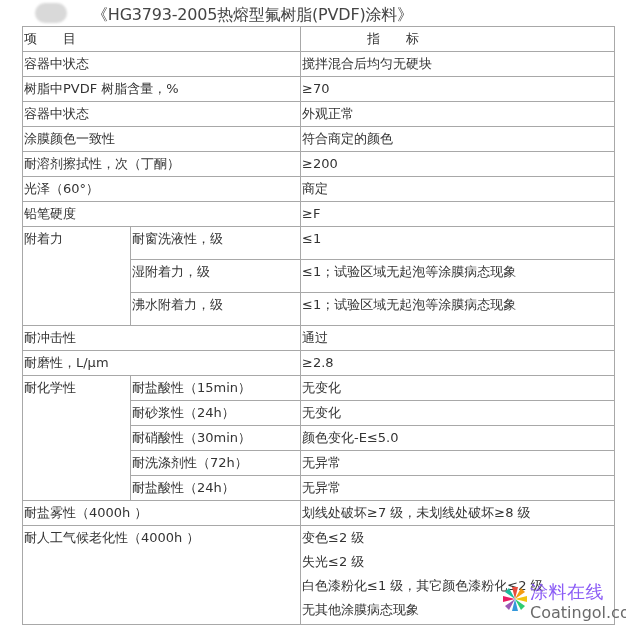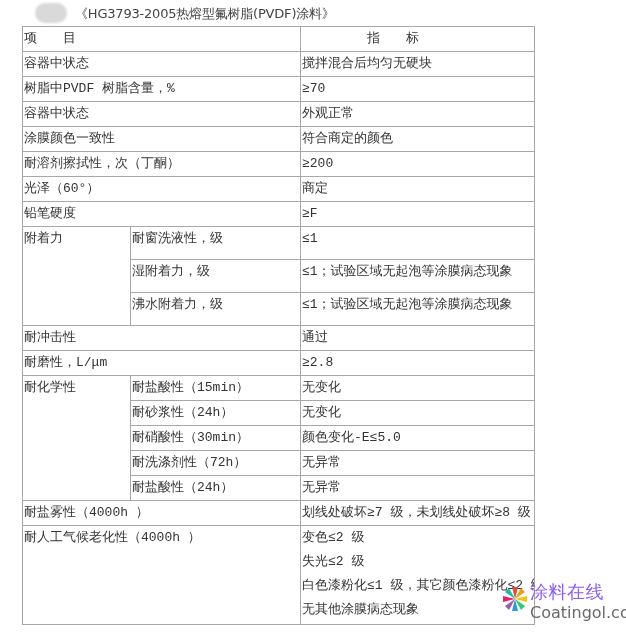--- a/index.html
+++ b/index.html
@@ -1,22 +1,22 @@
 <!DOCTYPE html>
 <html><head>
 <meta charset="utf-8">
 <style>
   html, body { margin: 0; padding: 0; background: #ffffff; }
   body { width: 626px; height: 632px; position: relative; overflow: hidden;
          font-family: "DejaVu Sans", "Liberation Sans", sans-serif; color: #333333; }
   .blur-blob { position: absolute; left: 35px; top: 3px; width: 32px; height: 20px;
                background: #d9d9d9; border-radius: 10px; filter: blur(1px); }
-  .title { position: absolute; left: 75px; top: 5px; font-size: 13px; color: #444; letter-spacing: -0.2px; }
-  table { position: absolute; left: 22px; top: 26px; width: 513px; border-collapse: collapse;
-          border: 1.3px solid #8a8a8a; table-layout: fixed; font-family: Liberation Mono, monospace; }
+  .title { position: absolute; left: 92px; top: 5px; font-size: 16px; color: #444; letter-spacing: -0.2px; }
+  table { position: absolute; left: 22px; top: 26px; width: 593px; border-collapse: collapse;
+          border: 1.3px solid #8a8a8a; table-layout: fixed; }
   td { border: 1px solid #a8a8a8; font-size: 13px; padding: 0 0 0 1px; vertical-align: top;
        line-height: 24px; white-space: nowrap; overflow: hidden; color: #333; }
   tr.h25 td { height: 24px; }
   tr.h33 td { height: 32px; }
   .hdr-center { padding-left: 65px; }
   .sub-line { display: block; height: 24px; line-height: 24px; }
   .wm { position: absolute; right: 2px; bottom: 8px; width: 122px; height: 44px; }
   .wm-flower { position: absolute; left: 0; top: 6px; width: 26px; height: 26px; }
   .wm-cn { position: absolute; left: 28px; top: 0; font-size: 18px; color: #8b5cf6; letter-spacing: 0.5px; }
   .wm-en { position: absolute; left: 28px; top: 23px; font-size: 16px; color: #6a6a6a; }

